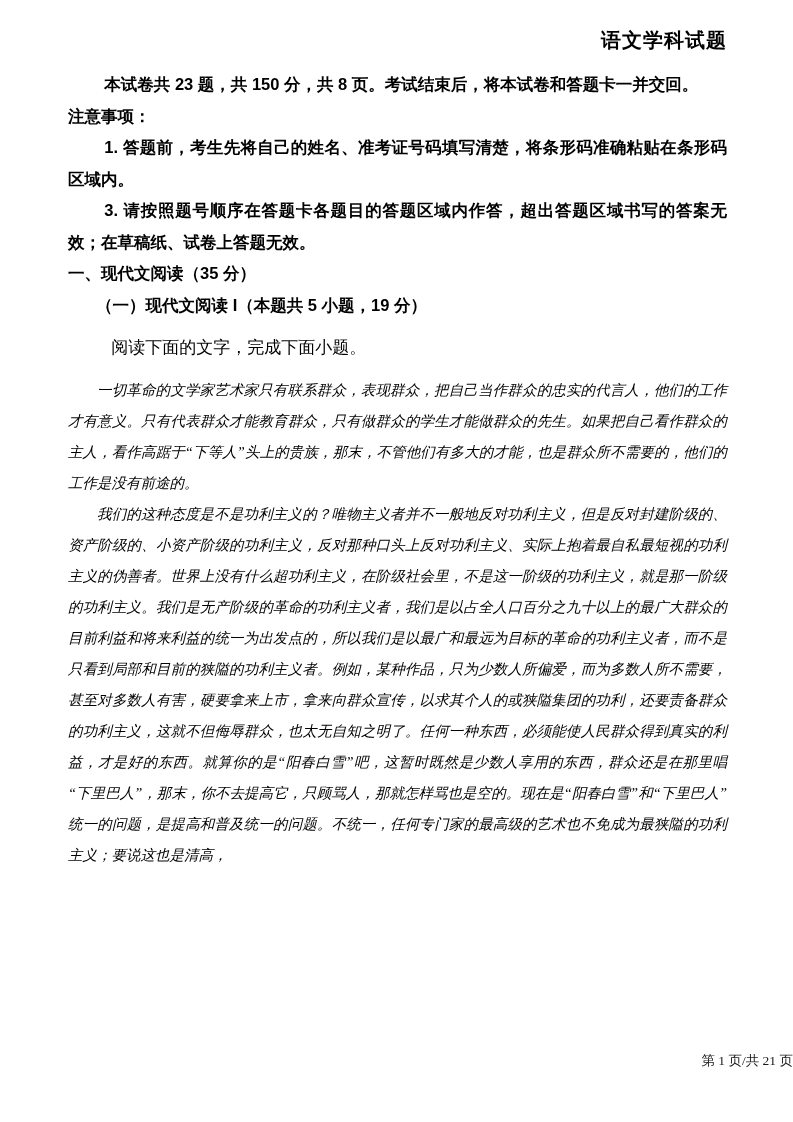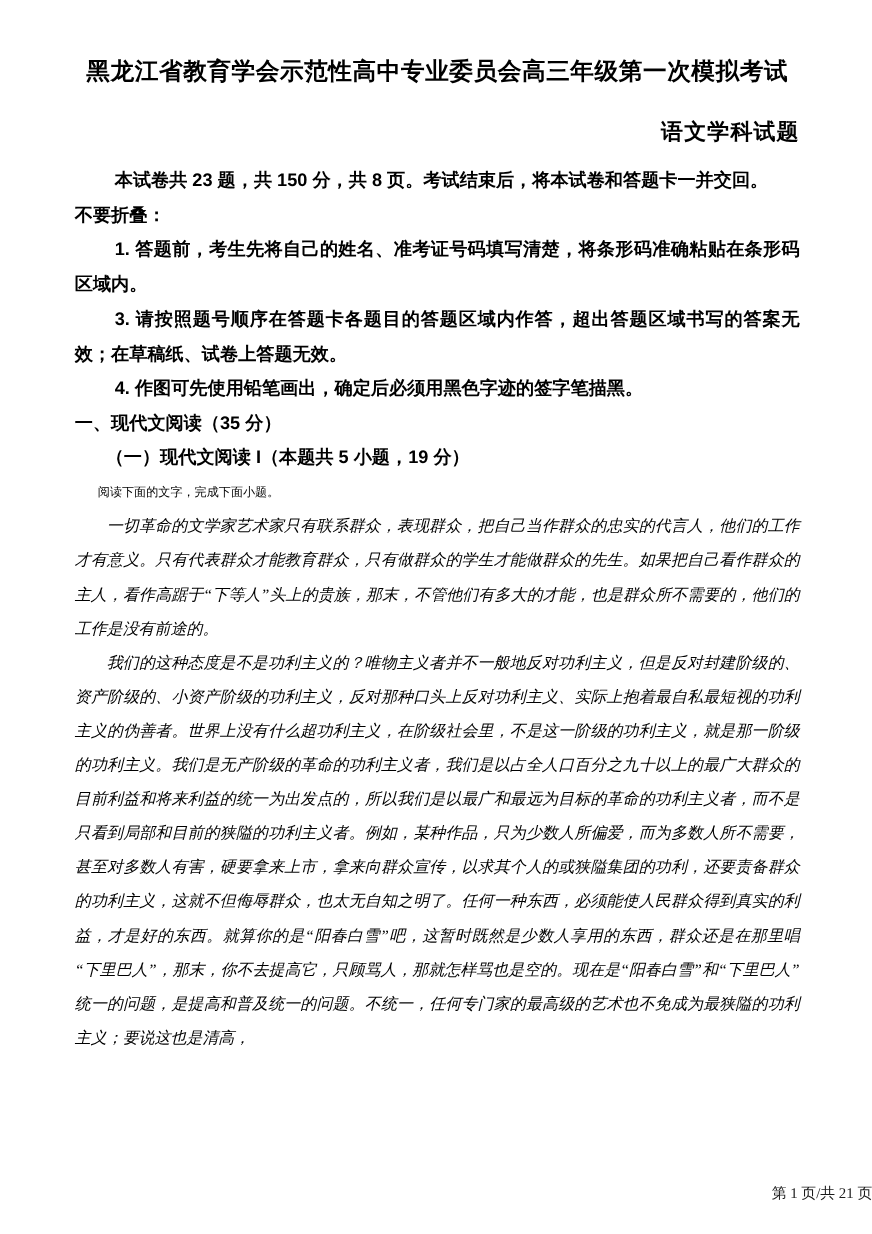--- a/index.html
+++ b/index.html
@@ -43,23 +43,23 @@
     font-size: 16.5px;
     line-height: 31.5px;
     margin: 0;
     text-align: justify;
   }
   .intro { margin-top: 15px; }
   .ti2  { text-indent: 2.2em; }
   .ti17 { text-indent: 1.7em; }
   .instr {
     font-family: "Liberation Serif", serif;
-    font-size: 11px;
+    font-size: 17px;
     line-height: 31.5px;
-    margin: 0;
+    margin: 11px;
     text-indent: 1.9em;
   }
   .kai {
     font-family: "Liberation Serif", serif;
     font-style: italic;
     font-size: 14.5px;
     line-height: 31px;
     margin: 0;
     text-indent: 2em;
     text-align: justify;
@@ -81,34 +81,32 @@
     font-size: 13.5px;
     color: #1a1a1a;
   }
 </style>
 </head>
 <body>
 
 <div class="page">
   <div class="content">
 
-    <h1 class="title">黑龙江省教育学会示范性高中专业委员会高三年级第一次模拟考试</h1>
 
     <h2 class="subtitle">语文学科试题</h2>
 
     <p class="b ti2 intro">本试卷共 23 题，共 150 分，共 8 页。考试结束后，将本试卷和答题卡一并交回。</p>
 
-    <p class="b">不要折叠：</p>
+    <p class="b">注意事项：</p>
 
     <p class="b ti2">1. 答题前，考生先将自己的姓名、准考证号码填写清楚，将条形码准确粘贴在条形码区域内。</p>
 
 
     <p class="b ti2">3. 请按照题号顺序在答题卡各题目的答题区域内作答，超出答题区域书写的答案无效；在草稿纸、试卷上答题无效。</p>
 
-    <p class="b ti2">4. 作图可先使用铅笔画出，确定后必须用黑色字迹的签字笔描黑。</p>
 
 
     <p class="b">一、现代文阅读（35 分）</p>
 
     <p class="b ti17">（一）现代文阅读 I（本题共 5 小题，19 分）</p>
 
     <p class="instr">阅读下面的文字，完成下面小题。</p>
 
 
     <p class="kai">一切革命的文学家艺术家只有联系群众，表现群众，把自己当作群众的忠实的代言人，他们的工作才有意义。只有代表群众才能教育群众，只有做群众的学生才能做群众的先生。如果把自己看作群众的主人，看作高踞于“下等人”头上的贵族，那末，不管他们有多大的才能，也是群众所不需要的，他们的工作是没有前途的。</p>

